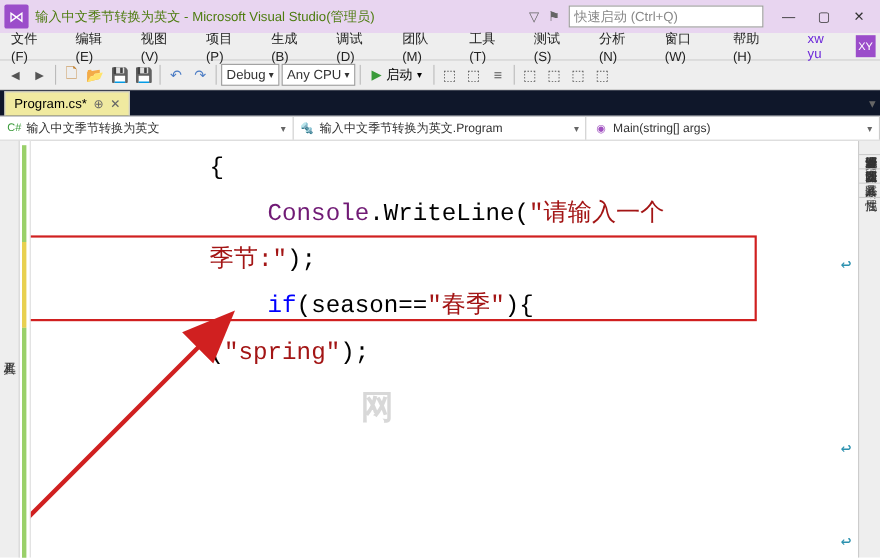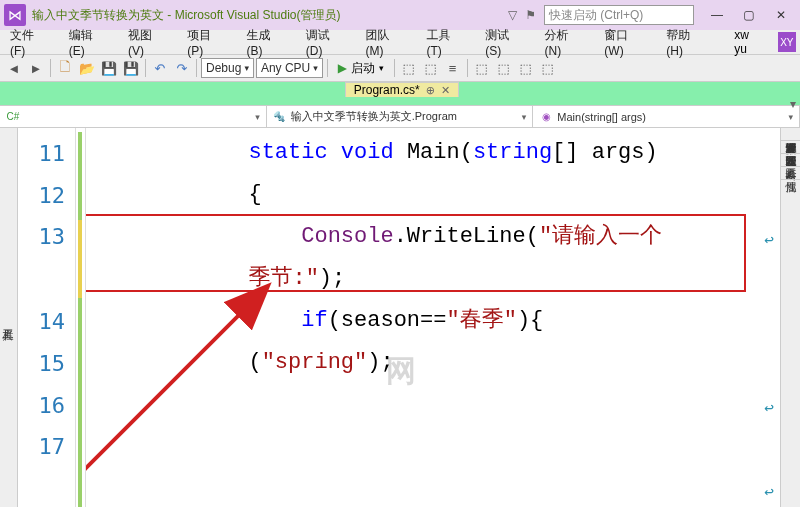--- a/index.html
+++ b/index.html
@@ -4,41 +4,41 @@
 <style>
 * { margin: 0; padding: 0; box-sizing: border-box; }
 body { font-family: "Microsoft YaHei", "Segoe UI", sans-serif; font-size: 12px; background: #fff; width: 800px; height: 507px; overflow: hidden; position: relative; }
 
 
 .titlebar { height: 30px; background: #e8d5f0; display: flex; align-items: center; padding: 0 4px; }
 .vs-logo { width: 22px; height: 22px; background: #9b4dca; border-radius: 2px; display: flex; align-items: center; justify-content: center; color: #fff; font-size: 14px; margin-right: 6px; }
 .title-text { flex: 0 0 auto; color: #4d7c0f; }
 .title-spacer { flex: 1; }
 .title-icons { display: flex; gap: 8px; align-items: center; color: #666; }
-.search-box { width: 150px; height: 20px; border: 1px solid #999; background: #fff; padding: 0 4px; color: #888; display: flex; align-items: center; }
+.search-box { width: 177px; height: 20px; border: 1px solid #999; background: #fff; padding: 0 4px; color: #888; display: flex; align-items: center; }
 .win-btns { display: flex; gap: 2px; margin-left: 8px; }
 .win-btn { width: 30px; height: 22px; display: flex; align-items: center; justify-content: center; color: #333; }
 
 
 .menubar { height: 24px; background: #eee; display: flex; align-items: center; padding: 0 4px; gap: 14px; }
 .menu-item { padding: 2px 6px; color: #222; }
 .menu-spacer { flex: 1; }
-.user-label { color: #000000; margin-right: 4px; }
+.user-label { color: #6d28d9; margin-right: 4px; }
 .user-badge { width: 22px; height: 20px; background: #9b4dca; color: #fff; display: flex; align-items: center; justify-content: center; font-size: 10px; }
 
 
 .toolbar { height: 28px; background: #eee; display: flex; align-items: center; padding: 0 4px; gap: 2px; border-top: 1px solid #ccc; border-bottom: 1px solid #ccc; }
 .tb-ico { width: 20px; height: 20px; display: flex; align-items: center; justify-content: center; color: #555; font-size: 13px; }
 .tb-sep { width: 1px; height: 18px; background: #bbb; margin: 0 2px; }
 .tb-dropdown { height: 20px; border: 1px solid #999; background: #fff; padding: 0 4px; display: flex; align-items: center; gap: 3px; color: #333; }
 .tb-start { display: flex; align-items: center; gap: 4px; padding: 0 6px; }
 .tb-start .play { color: #3a9b3a; }
 
 
-.tabbar { height: 24px; background: #86efac; display: flex; align-items: center; border-bottom: 1px solid #ccc; flex-direction: column; }
+.tabbar { height: 24px; background: #0f172a; display: flex; align-items: center; border-bottom: 1px solid #ccc; }
 .tab { height: 22px; background: #f0eaa0; padding: 0 8px; display: flex; align-items: center; gap: 6px; border: 1px solid #ccc; border-bottom: none; margin-left: 4px; }
 .tab-close { font-size: 11px; color: #666; }
 .pin { color: #666; font-size: 11px; }
 .tabbar-right { margin-left: auto; display: flex; gap: 4px; padding-right: 4px; color: #666; }
 
 
 .navbar { height: 22px; background: #fff; display: flex; border-bottom: 1px solid #ccc; }
 .nav-dd { flex: 1; border-right: 1px solid #ccc; display: flex; align-items: center; padding: 0 6px; gap: 4px; color: #333; font-size: 11px; }
 .nav-ico { width: 14px; height: 14px; display: flex; align-items: center; justify-content: center; font-size: 10px; }
 .nav-chev { margin-left: auto; color: #666; font-size: 9px; }
@@ -150,56 +150,46 @@
     <span class="tab-close">✕</span>
   </div>
   <div class="tabbar-right">
     <span>▾</span>
   </div>
 </div>
 
 <div class="navbar">
   <div class="nav-dd">
     <span class="nav-ico" style="color:#3a9b3a">C#</span>
+    <span>输入中文季节转换为英文</span>
       <span class="nav-chev">▾</span>
   </div>
   <div class="nav-dd">
     <span class="nav-ico" style="color:#c08030">🔩</span>
     <span>输入中文季节转换为英文.Program</span>
       <span class="nav-chev">▾</span>
   </div>
   <div class="nav-dd">
     <span class="nav-ico" style="color:#a050c0">◉</span>
     <span>Main(string[] args)</span>
       <span class="nav-chev">▾</span>
   </div>
 </div>
 
 <div class="editor-wrap">
   <div class="left-tool">工具栏</div>
 
-  <div class="gutter">
-    <div class="ln">11</div>
-    <div class="ln">12</div>
-    <div class="ln" style="height:84px;align-items:flex-start;padding-top:8px">13</div>
-    <div class="ln">14</div>
-    <div class="ln">15</div>
-    <div class="ln">16</div>
-    <div class="ln" style="height:84px;align-items:flex-start;padding-top:8px">17</div>
-
-  </div>
 
   <div class="indicator">
     <div class="ind-bar" style="top:4px;height:88px"></div>
     <div class="ind-yellow" style="top:92px;height:78px"></div>
     <div class="ind-bar" style="top:170px;height:300px"></div>
   </div>
 
   <div class="code">
-    <div class="codeline"><span class="pl">            </span><span class="kw">static</span><span> </span><span class="kw">void</span><span> </span><span class="mth">Main(</span><span class="kw">string</span><span class="mth">[] args)</span></div>
     <div class="codeline"><span>            </span><span>{</span></div>
     <div class="codeline"><span>                </span><span class="ty">Console</span><span>.</span><span>WriteLine(</span><span class="str">"请输入一个</span></div>
     <div class="codeline"><span>            </span><span class="str">季节:"</span><span>);</span></div>
     <div class="codeline"><span>                </span><span class="kw">if</span><span>(season==</span><span class="str">"春季"</span><span>){</span></div>
     <div class="codeline"><span>            </span><span>(</span><span class="str">"spring"</span><span>);</span></div>
 
     <div class="highlight-box" style="left:-70px;top:86px;width:730px;height:78px"></div>
 
     <span class="word-wrap-glyph" style="top:92px">↩</span>
     <span class="word-wrap-glyph" style="top:260px">↩</span>

